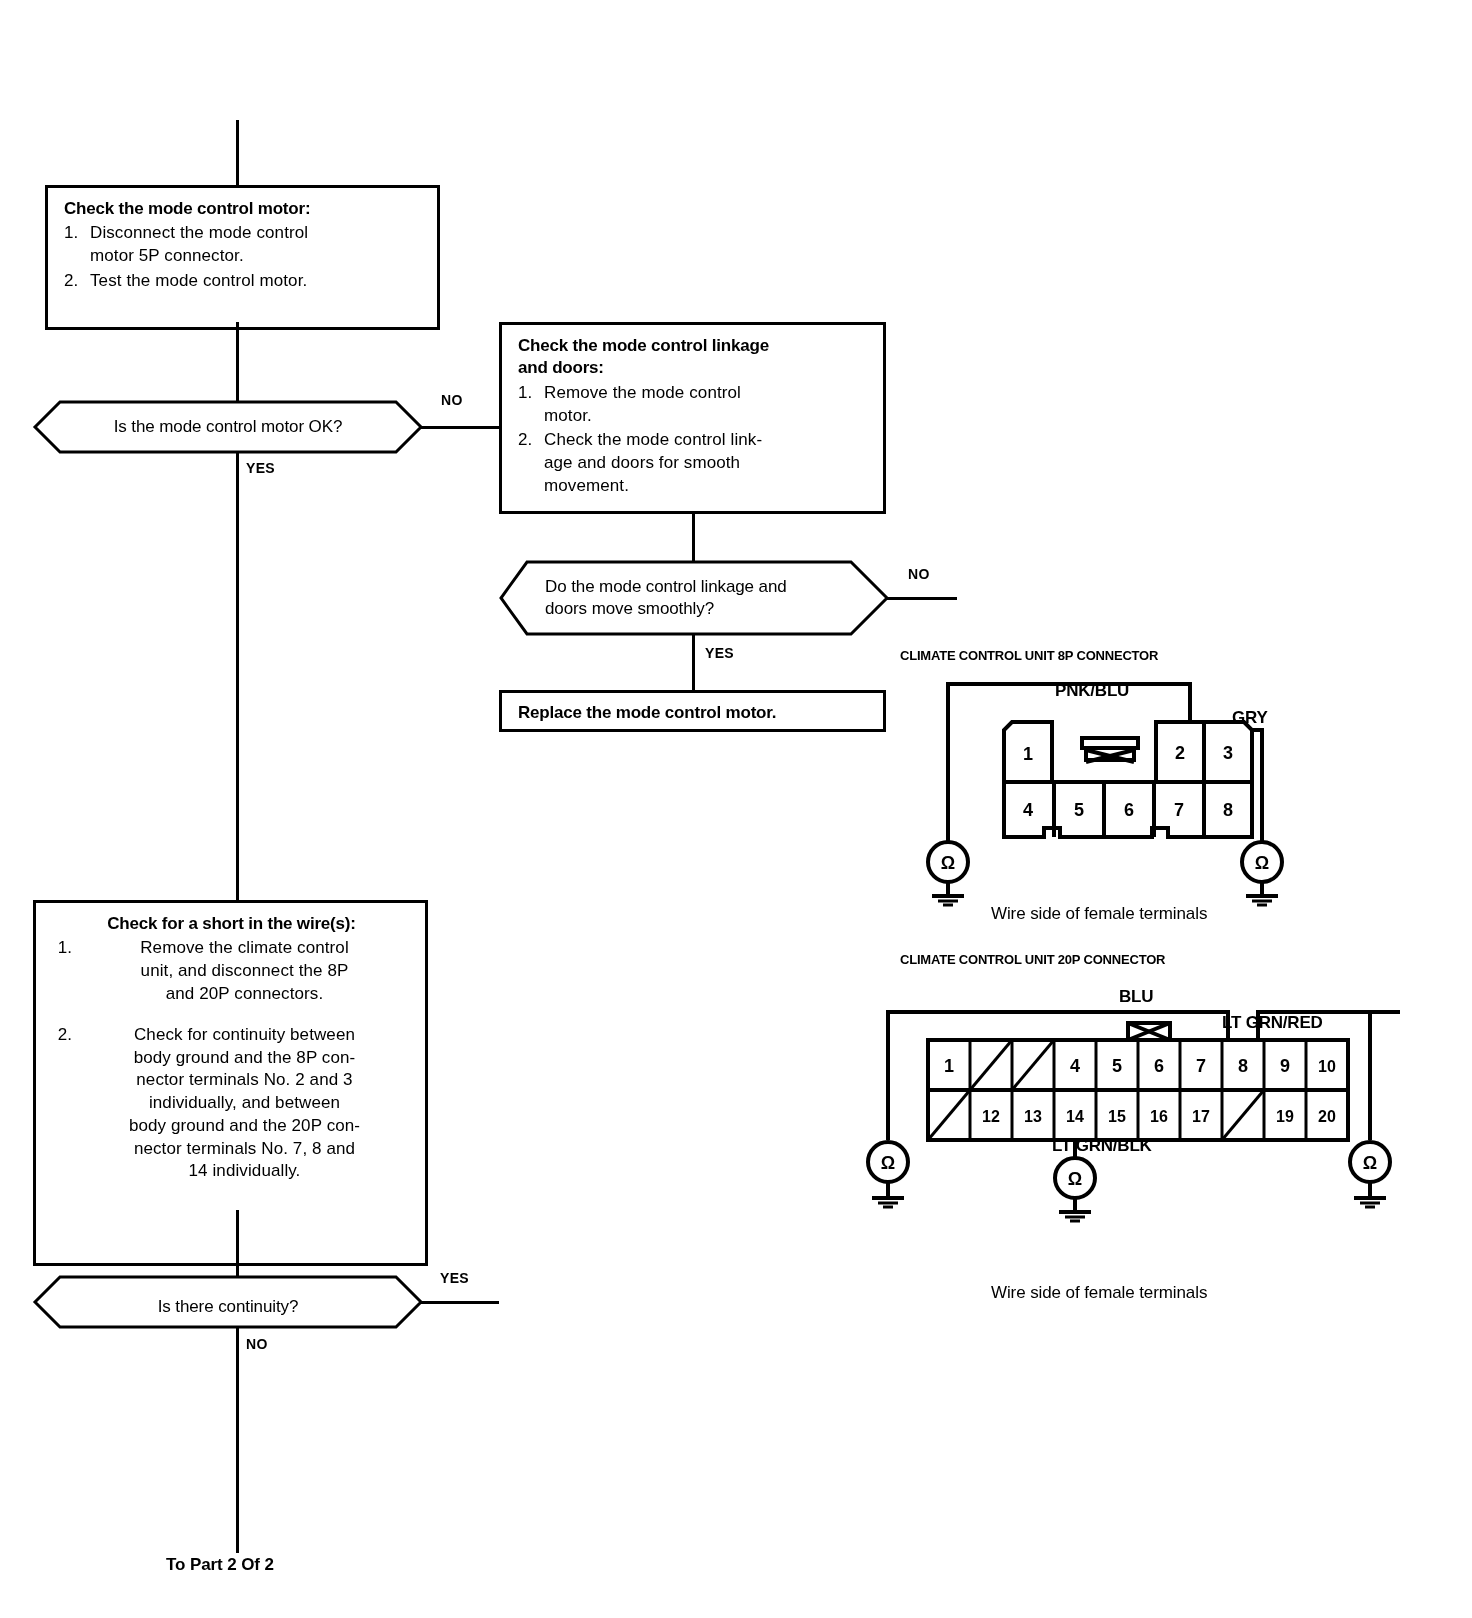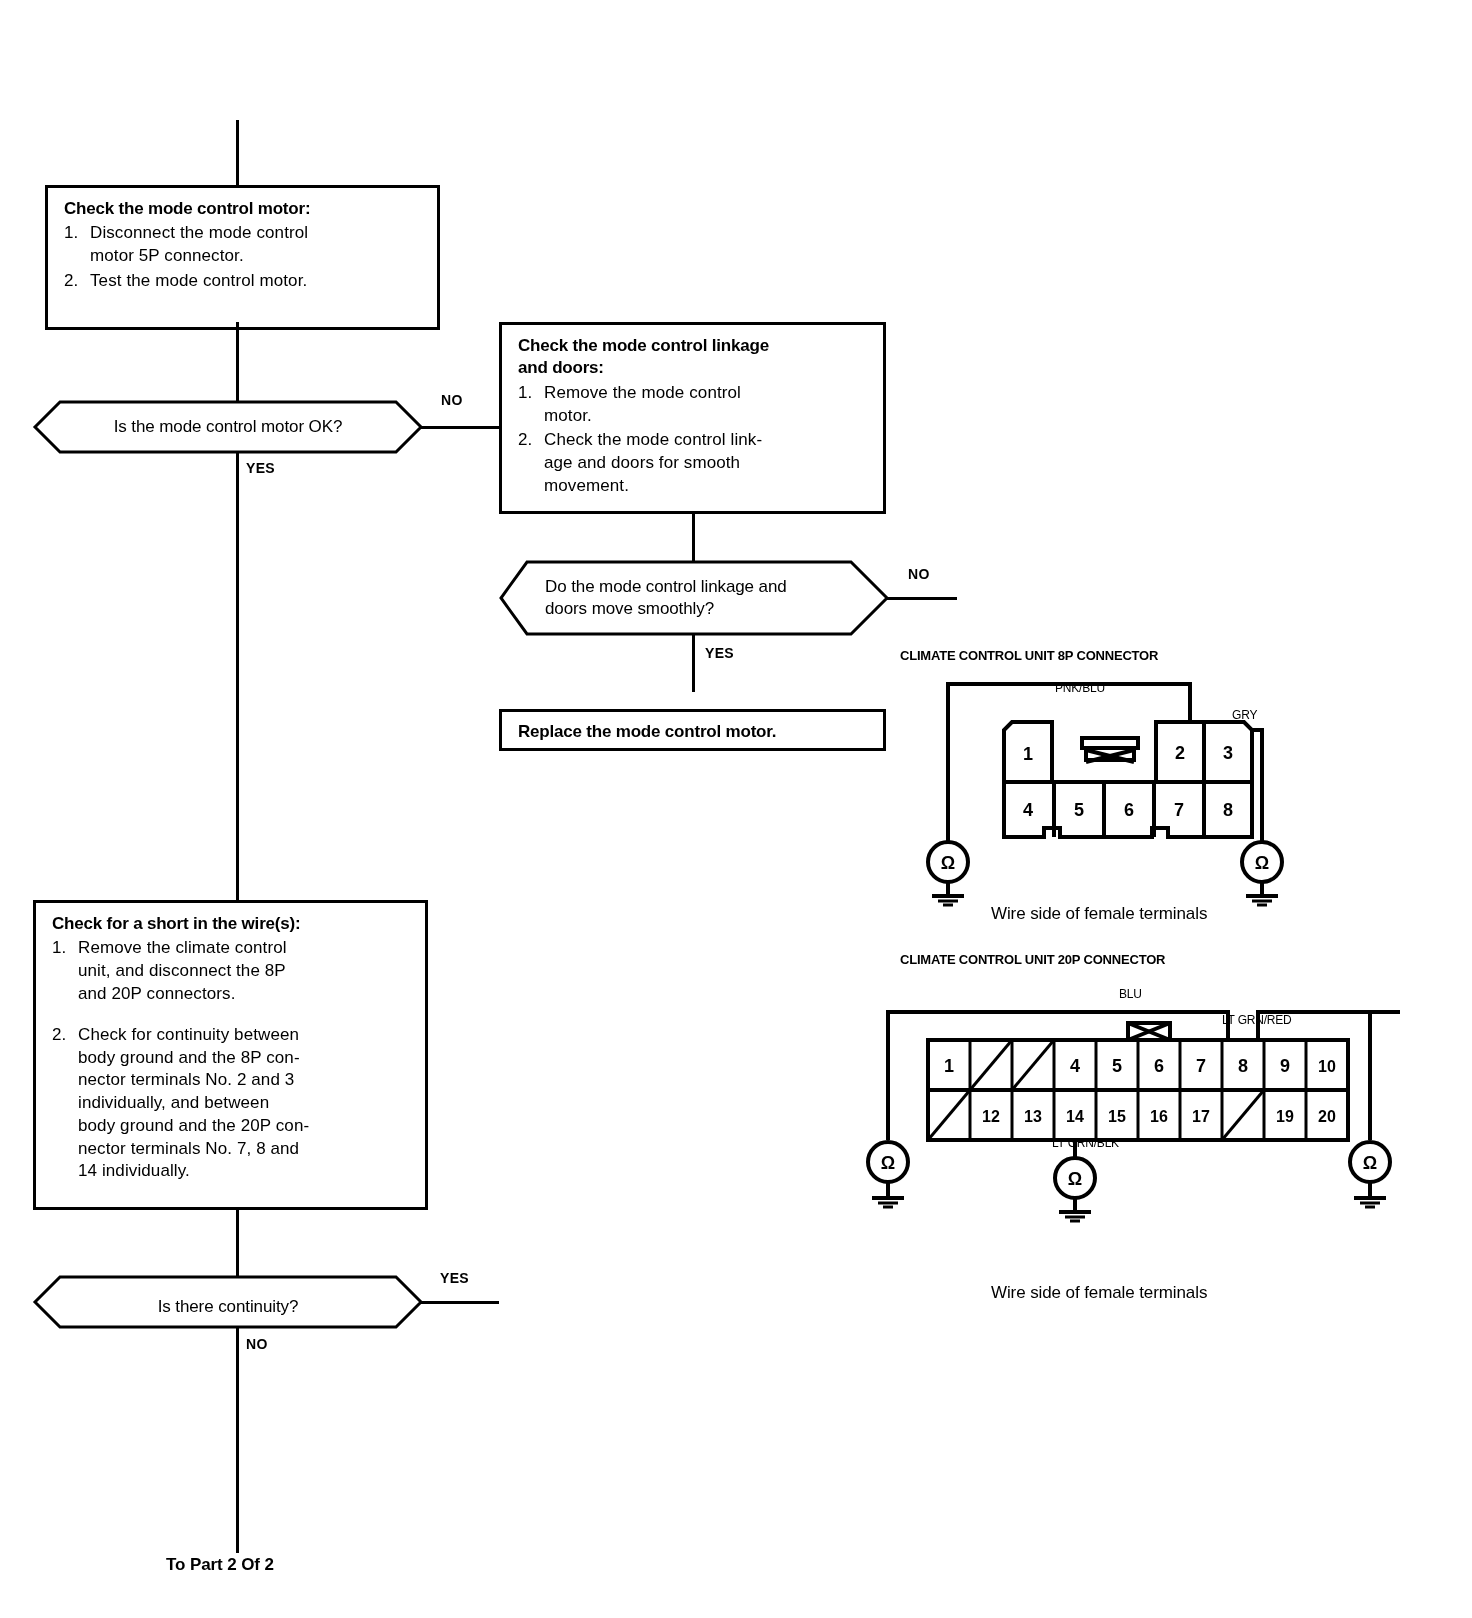--- a/index.html
+++ b/index.html
@@ -84,22 +84,22 @@
   
   .conn-heading {
     position: absolute;
     font-size: 13px;
     font-weight: bold;
     letter-spacing: -0.2px;
     white-space: nowrap;
   }
   .wire-label {
     position: absolute;
-    font-size: 12px;
-    font-weight: normal;
+    font-size: 17px;
+    font-weight: bold;
     letter-spacing: -0.2px;
     white-space: nowrap;
   }
   .caption {
     position: absolute;
     font-size: 17px;
     letter-spacing: -0.1px;
     white-space: nowrap;
   }
   .footer-note {
@@ -189,25 +189,25 @@
 doors move smoothly?</div>
   </div>
 
   <div class="hline" style="left:887px; top:597px; width:70px;"></div>
   <div class="blabel" style="left:908px; top:566px;">NO</div>
 
   <div class="vline" style="left:692px; top:634px; height:58px;"></div>
   <div class="blabel" style="left:705px; top:645px;">YES</div>
 
 
-  <div class="box" style="left:499px; top:709px; width:387px; height:42px; padding-top:8px;">
+  <div class="box" style="left:499px; top:690px; width:387px; height:42px; padding-top:8px;">
     <div class="box-bold-body" style="text-align:left;">Replace the mode control motor.</div>
   </div>
 
-  <div class="box" style="left:33px; top:900px; width:395px; height:310px;">
+  <div class="box" style="left:33px; top:900px; width:395px; height:366px;text-align:center;">
     <div class="box-title">Check for a short in the wire(s):</div>
     <ul class="steps">
       <li class="step">
         <span class="num">1.</span>
         <span class="txt">Remove the climate control
 unit, and disconnect the 8P
 and 20P connectors.</span>
       </li>
       <li class="step spaced">
         <span class="num">2.</span>

